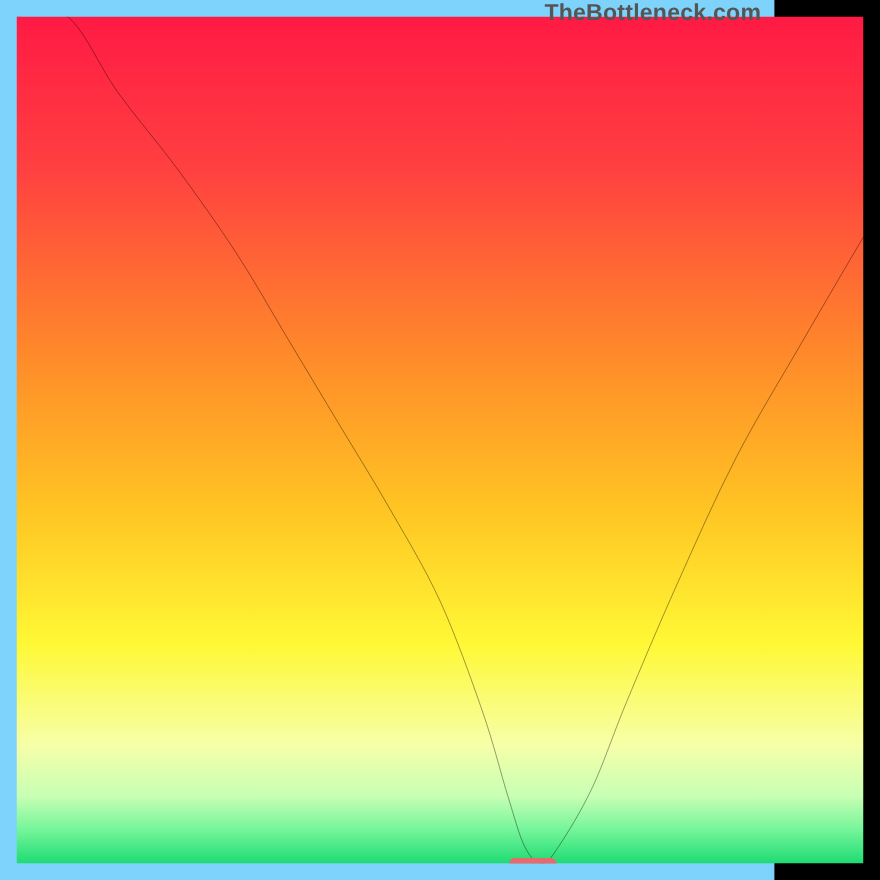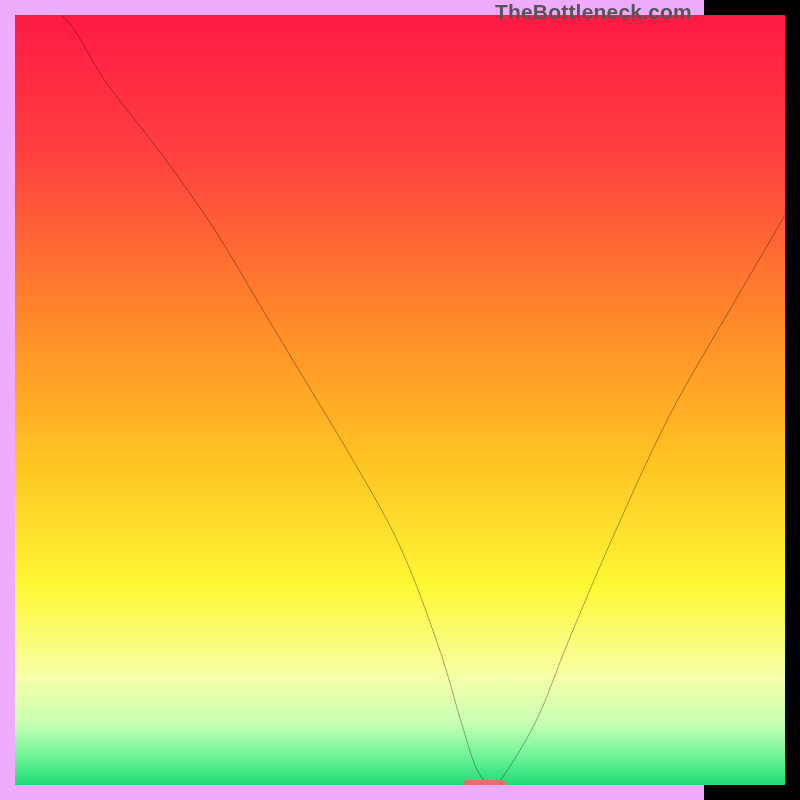--- a/index.html
+++ b/index.html
@@ -7,21 +7,21 @@
     padding: 0;
     width: 800px;
     height: 800px;
     background: #000;
     font-family: Arial, Helvetica, sans-serif;
   }
   .frame {
     position: relative;
     width: 704px;
     height: 800px;
-    background: #f0abfc;
+    background: #7dd3fc;
   }
   .plot-area {
     position: absolute;
     left: 15px;
     top: 15px;
     width: 770px;
     height: 770px;
     overflow: hidden;
   }
   .gradient {

